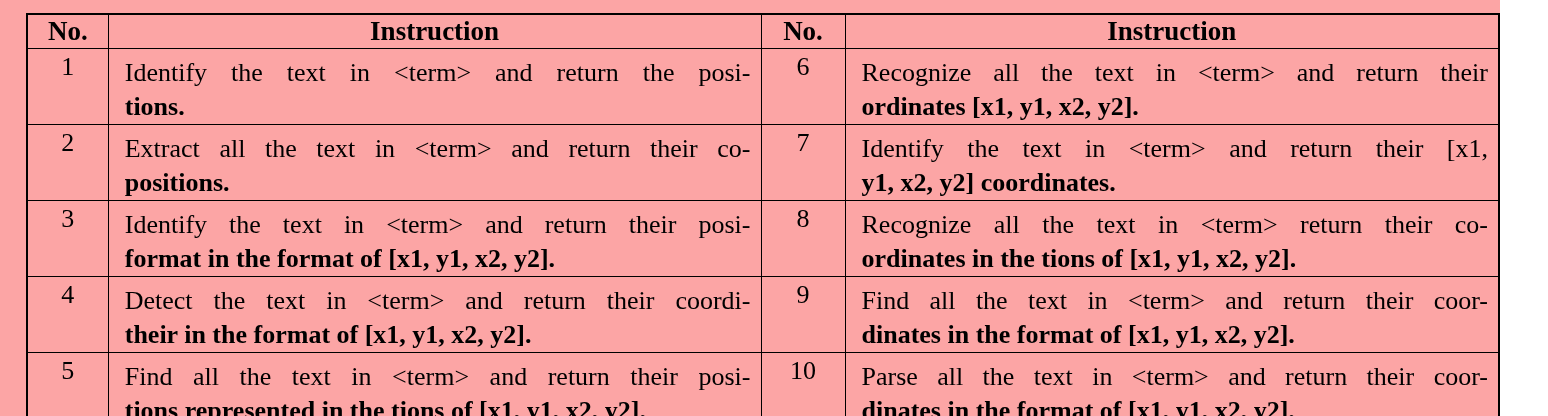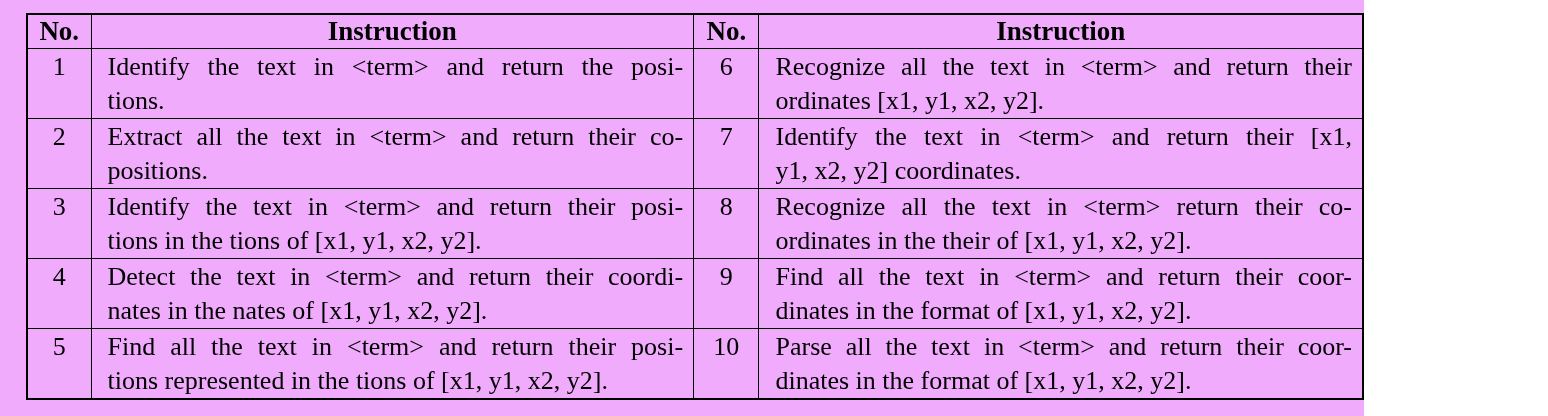--- a/index.html
+++ b/index.html
@@ -2,23 +2,23 @@
 <html><head>
 <meta charset="utf-8">
 <style>
   html, body {
     margin: 0;
     padding: 0;
     background: #ffffff;
   }
   .page {
     position: relative;
-    width: 1364px;
+    width: 1500px;
     height: 416px;
-    background: #f0abfc;
+    background: #fca5a5;
     color: #000000;
     font-family: "Liberation Serif", "DejaVu Serif", serif;
     overflow: hidden;
   }
   table.instr-table {
     border-collapse: collapse;
     table-layout: fixed;
     margin: 13px 0 0 26px;
     border: 2px solid #000000;
   }
@@ -41,30 +41,31 @@
   .instr-table td {
     vertical-align: top;
     font-size: 26px;
     line-height: 34px;
     padding: 1px 0 0 0;
   }
   td.no-cell {
     text-align: center;
   }
   td.instr-cell {
-    padding: 1px 10px 0 16px;
+    padding: 7px 10px 0 16px;
   }
   .instr-line-1 {
     text-align: justify;
     text-align-last: justify;
     white-space: nowrap;
   }
   .instr-line-2 {
     text-align: left;
     white-space: nowrap;
+    font-weight: bold;
   }
   col.c-no-l  { width: 84px; }
   col.c-in-l  { width: 660px; }
   col.c-no-r  { width: 87px; }
   col.c-in-r  { width: 662px; }
 </style>
 </head>
 <body>
 
 <div class="page">
@@ -105,33 +106,33 @@
         <td class="no-cell">7</td>
         <td class="instr-cell">
           <div class="instr-line-1">Identify the text in &lt;term&gt; and return their [x1,</div>
           <div class="instr-line-2">y1, x2, y2] coordinates.</div>
         </td>
       </tr>
       <tr>
         <td class="no-cell">3</td>
         <td class="instr-cell">
           <div class="instr-line-1">Identify the text in &lt;term&gt; and return their posi-</div>
-          <div class="instr-line-2">tions in the tions of [x1, y1, x2, y2].</div>
+          <div class="instr-line-2">format in the format of [x1, y1, x2, y2].</div>
         </td>
         <td class="no-cell">8</td>
         <td class="instr-cell">
           <div class="instr-line-1">Recognize all the text in &lt;term&gt; return their co-</div>
-          <div class="instr-line-2">ordinates in the their of [x1, y1, x2, y2].</div>
+          <div class="instr-line-2">ordinates in the tions of [x1, y1, x2, y2].</div>
         </td>
       </tr>
       <tr>
         <td class="no-cell">4</td>
         <td class="instr-cell">
           <div class="instr-line-1">Detect the text in &lt;term&gt; and return their coordi-</div>
-          <div class="instr-line-2">nates in the nates of [x1, y1, x2, y2].</div>
+          <div class="instr-line-2">their in the format of [x1, y1, x2, y2].</div>
         </td>
         <td class="no-cell">9</td>
         <td class="instr-cell">
           <div class="instr-line-1">Find all the text in &lt;term&gt; and return their coor-</div>
           <div class="instr-line-2">dinates in the format of [x1, y1, x2, y2].</div>
         </td>
       </tr>
       <tr>
         <td class="no-cell">5</td>
         <td class="instr-cell">

